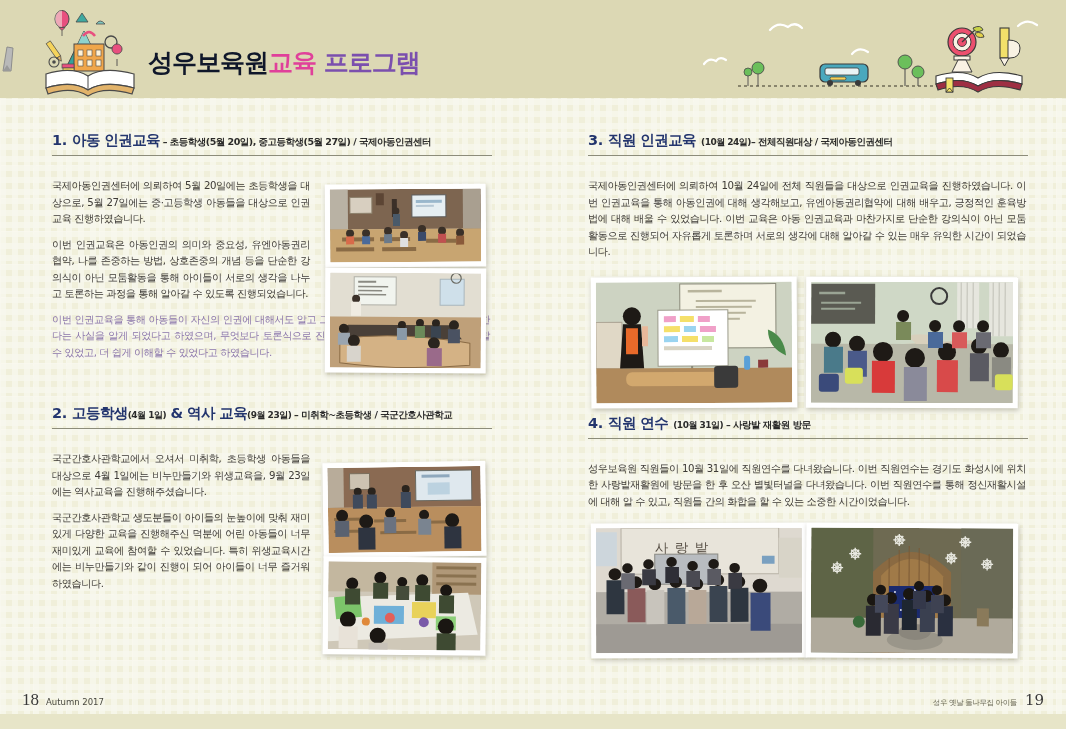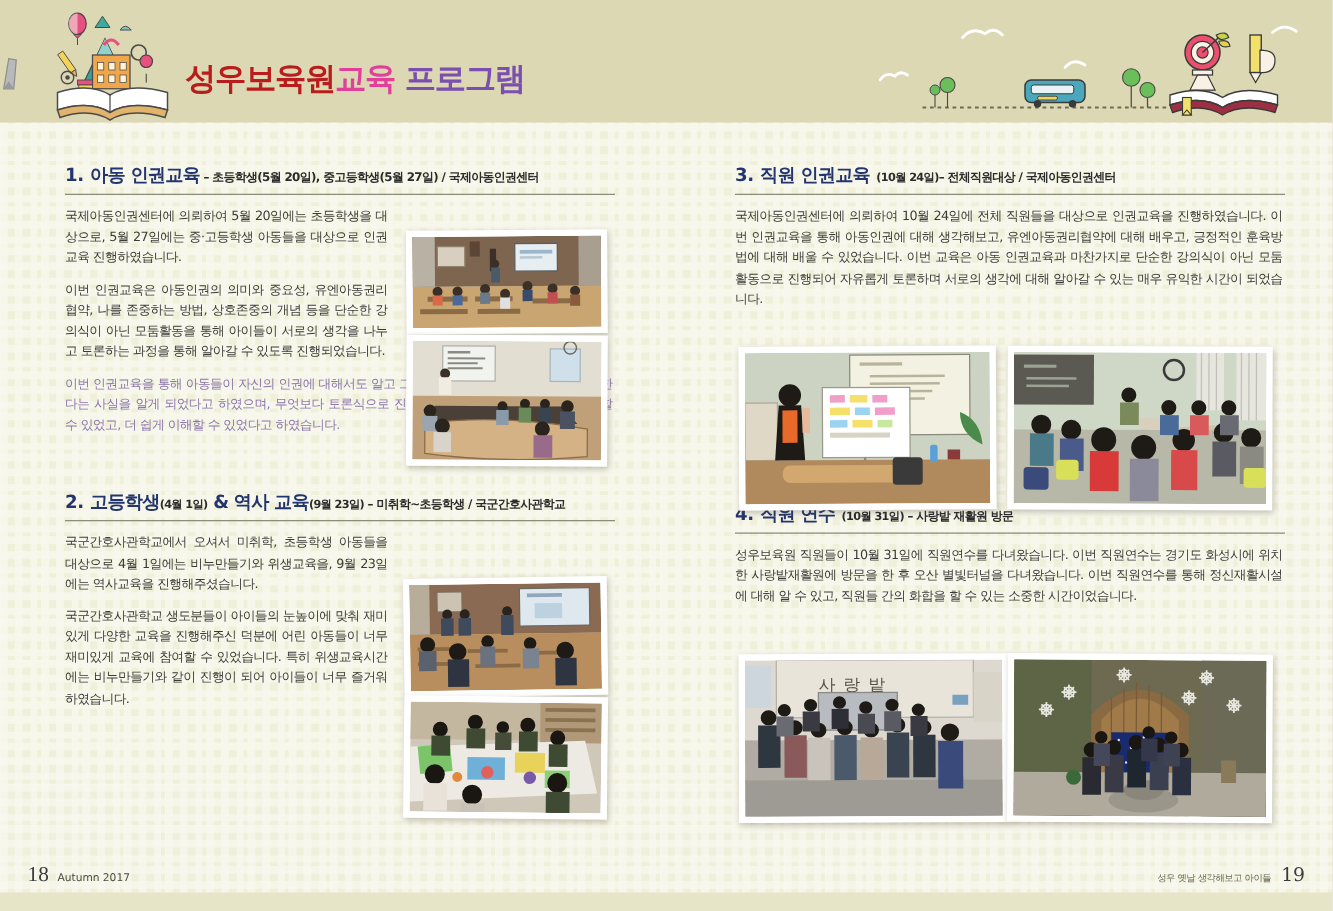--- a/index.html
+++ b/index.html
@@ -45,21 +45,21 @@
   #header{
     position:absolute;left:0;top:0;width:1066px;height:98px;
     background:#dcd8b4;
     overflow:hidden;
   }
   #headline{
     position:absolute;left:148px;top:46px;
     font-size:25px;font-weight:bold;letter-spacing:-1px;
     white-space:nowrap;
   }
-  .h-dark{color:#b91c1c;}
+  .h-dark{color:#0f172a;}
   .h-pink{color:#e0409a;}
   .h-purple{color:#7b4fae;text-align:right;}
   #pencil-icon{
     position:absolute;left:390px;top:46px;width:18px;height:26px;
   }
 
   
   #book-illus{position:absolute;left:38px;top:6px;width:104px;height:92px;}
 
   
@@ -89,21 +89,21 @@
   .sec-sub{
     color:#2b2b2b;font-size:9.5px;font-weight:bold;letter-spacing:-.5px;
   }
 
   .body-p{
     color:#3d3a36;font-size:10.2px;line-height:16.5px;
     text-align:justify;letter-spacing:-.45px;
     margin:0 0 9px 0;
   }
   .body-p.hl{color:#8b76ab;}
-  .first-p{margin-top:10px;}
+  .first-p{margin-top:22px;}
 
   .txt-narrow{width:258px;}
   .txt-wide{width:438px;}
 
   
   .photo{
     position:absolute;
     background:#fff;
     padding:5px;
     box-shadow:1px 2px 5px rgba(80,75,50,.32);
@@ -697,16 +697,16 @@
         <circle cx="48" cy="94" r="6" fill="#3a6a3a"></circle>
         <rect x="166" y="80" width="12" height="18" fill="#8a7a5a"></rect>
       </svg>
     </div>
   </div>
 
   <div id="footer-left">
     <span id="page-num-left">18</span><span id="footer-label-left">Autumn 2017</span>
   </div>
   <div id="footer-right">
-    <span id="footer-label-right">성우 옛날 생각해보고 아이들</span><span id="page-num-right">19</span>
+    <span id="footer-label-right">성우 옛날 돌나무집 아이들</span><span id="page-num-right">19</span>
   </div>
   <div id="footer-band"></div>
 </div>
 
 </body></html>

